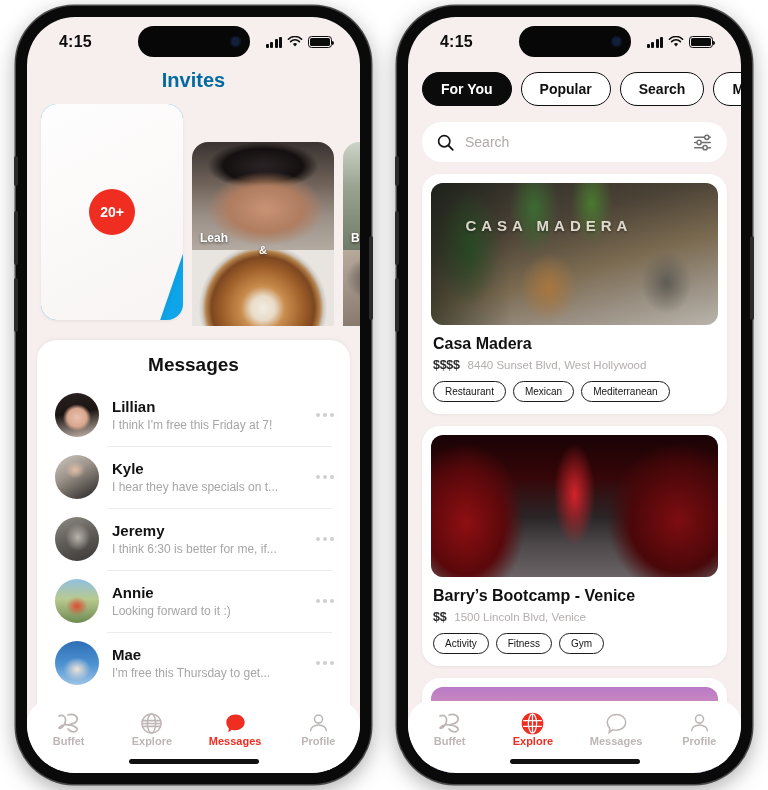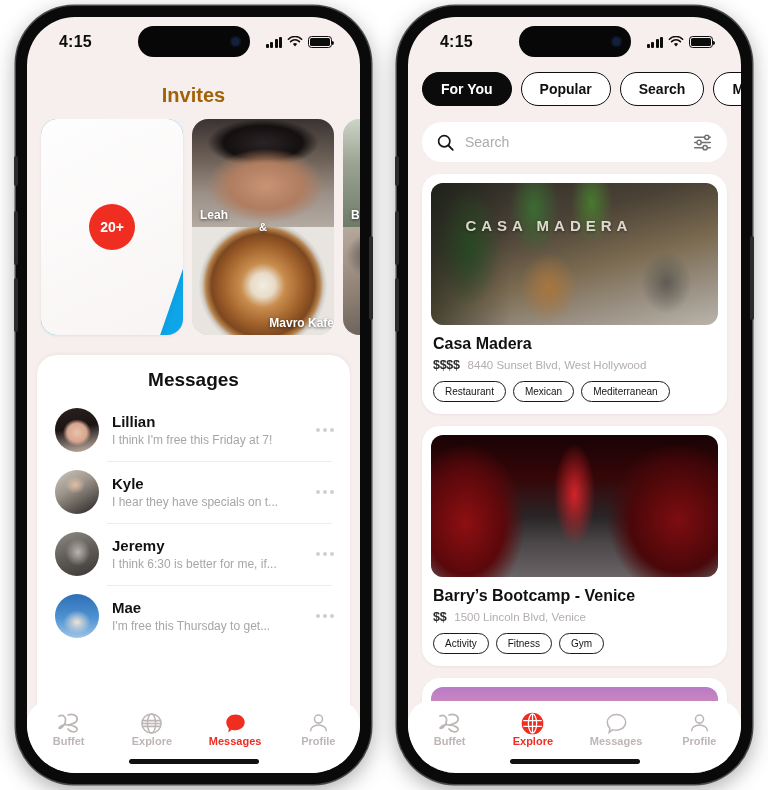--- a/index.html
+++ b/index.html
@@ -79,21 +79,21 @@
     width:2px; height:4px; background:#0d0d0d; border-radius:0 2px 2px 0;
   }
   .battery span { display:block; height:100%; background:#0d0d0d; border-radius:1.6px; }
 
   
   .body { flex: 1 1 auto; position: relative; overflow: hidden; }
 
   
   .page-title {
     text-align: center; font-size: 20px; font-weight: 700;
-    color: #a16207; padding: 2px 0 12px; margin-top: 15px;
+    color: #0369a1; padding: 2px 0 12px;
   }
   .invites-strip {
     display: flex; gap: 9px; padding: 0 0 0 14px;
     height: 222px; overflow: hidden;
   }
   .envelope-card {
     flex: 0 0 142px; height: 216px;
     background: #0ea5e9; border-radius: 16px;
     position: relative; overflow: hidden;
     box-shadow: 0 1px 3px rgba(0,0,0,.07);
@@ -108,21 +108,21 @@
   .badge-20 {
     position:absolute; left:50%; top:50%; transform:translate(-50%,-50%);
     width: 46px; height: 46px; border-radius: 50%;
     background: #ef2d20; color:#fff;
     display:flex; align-items:center; justify-content:center;
     font-size: 14px; font-weight: 700; z-index: 3;
   }
   .invite-card {
     flex: 0 0 142px; height: 216px; border-radius: 16px;
     overflow: hidden; position: relative;
-    display:flex; flex-direction:column;
+    display:flex; flex-direction:column;margin-top:38px;
   }
   .invite-card.partial { flex: 0 0 142px; }
   .inv-half { position: relative; height: 50%; overflow: hidden; }
   .inv-label {
     position: absolute; left: 8px; bottom: 5px;
     color:#fff; font-size: 12px; font-weight: 700;
     text-shadow: 0 1px 3px rgba(0,0,0,.6);
   }
   .inv-label.right { left:auto; right: 0; }
   .inv-amp {
@@ -388,20 +388,32 @@
                 <div class="msg-name">Jeremy</div>
                 <div class="msg-prev">I think 6:30 is better for me, if...</div>
               </div>
               <div class="dots">
                   <i></i>
                   <i></i>
                   <i></i>
                 </div>
             </div>
 
+            <div class="msg-row">
+              <div class="avatar av4"></div>
+              <div class="msg-text">
+                <div class="msg-name">Annie</div>
+                <div class="msg-prev">Looking forward to it :)</div>
+              </div>
+              <div class="dots">
+                  <i></i>
+                  <i></i>
+                  <i></i>
+                </div>
+            </div>
 
             <div class="msg-row">
               <div class="avatar av5"></div>
               <div class="msg-text">
                 <div class="msg-name">Mae</div>
                 <div class="msg-prev">I'm free this Thursday to get...</div>
               </div>
               <div class="dots">
                   <i></i>
                   <i></i>

